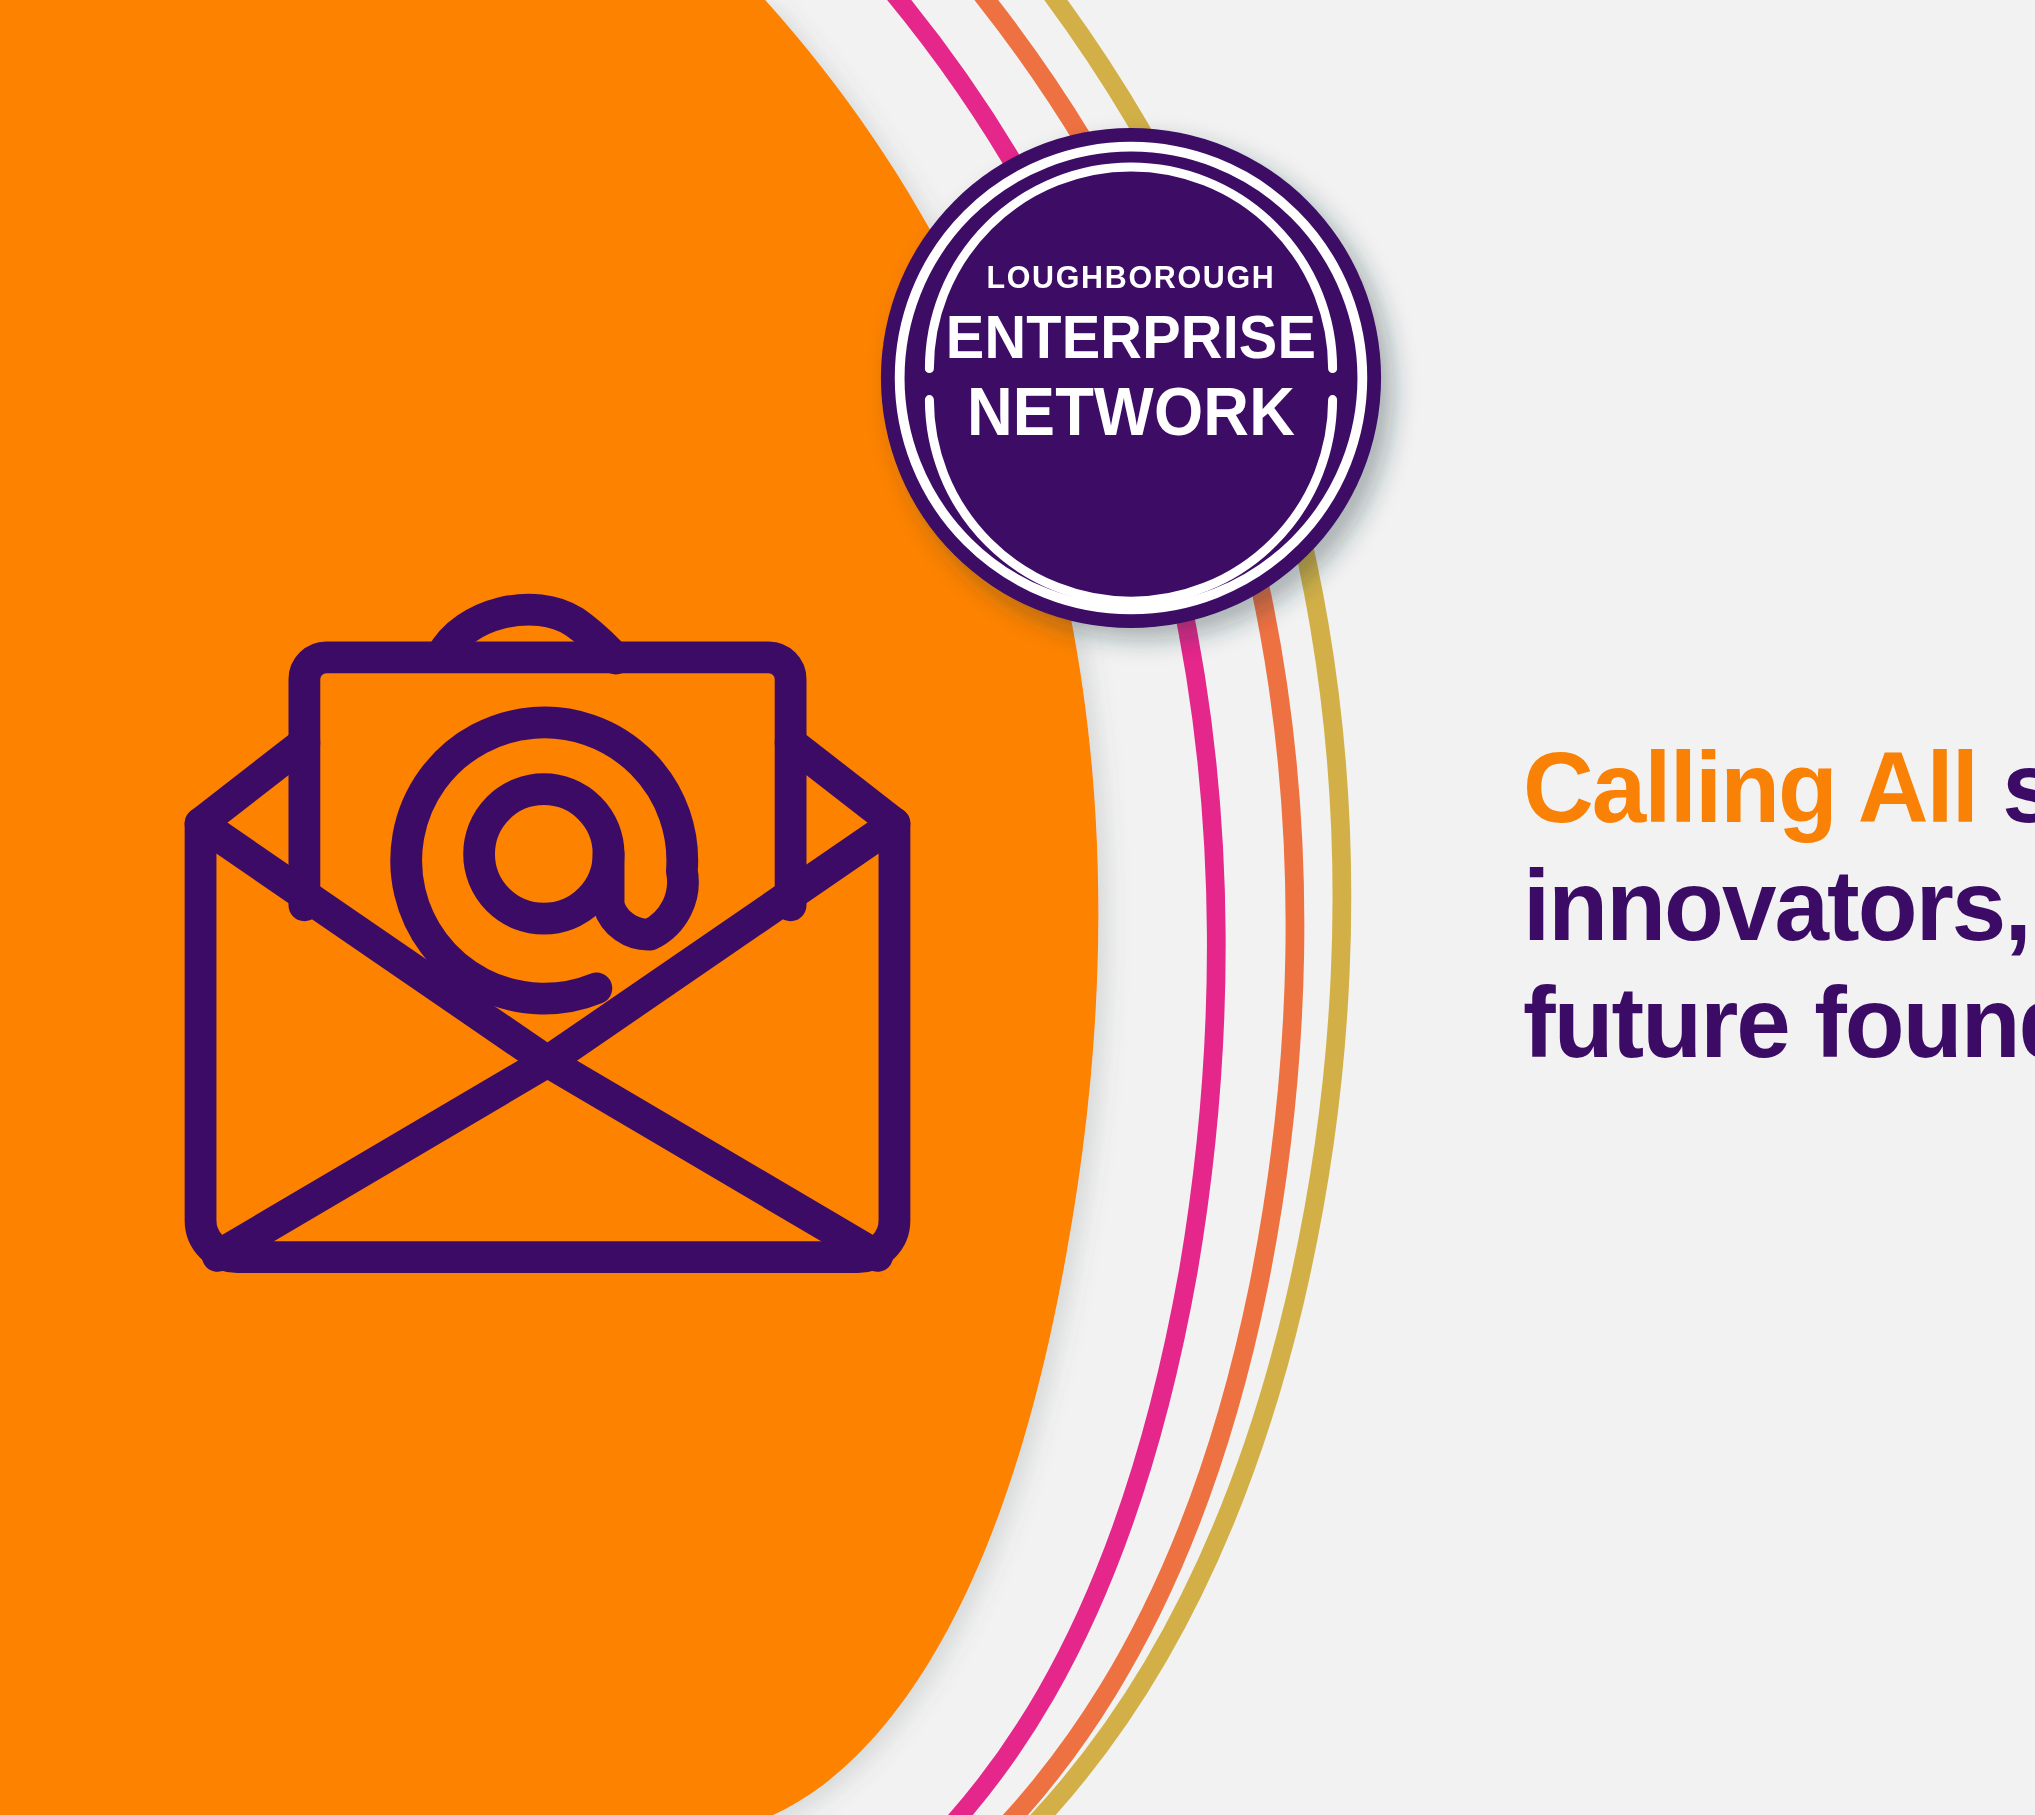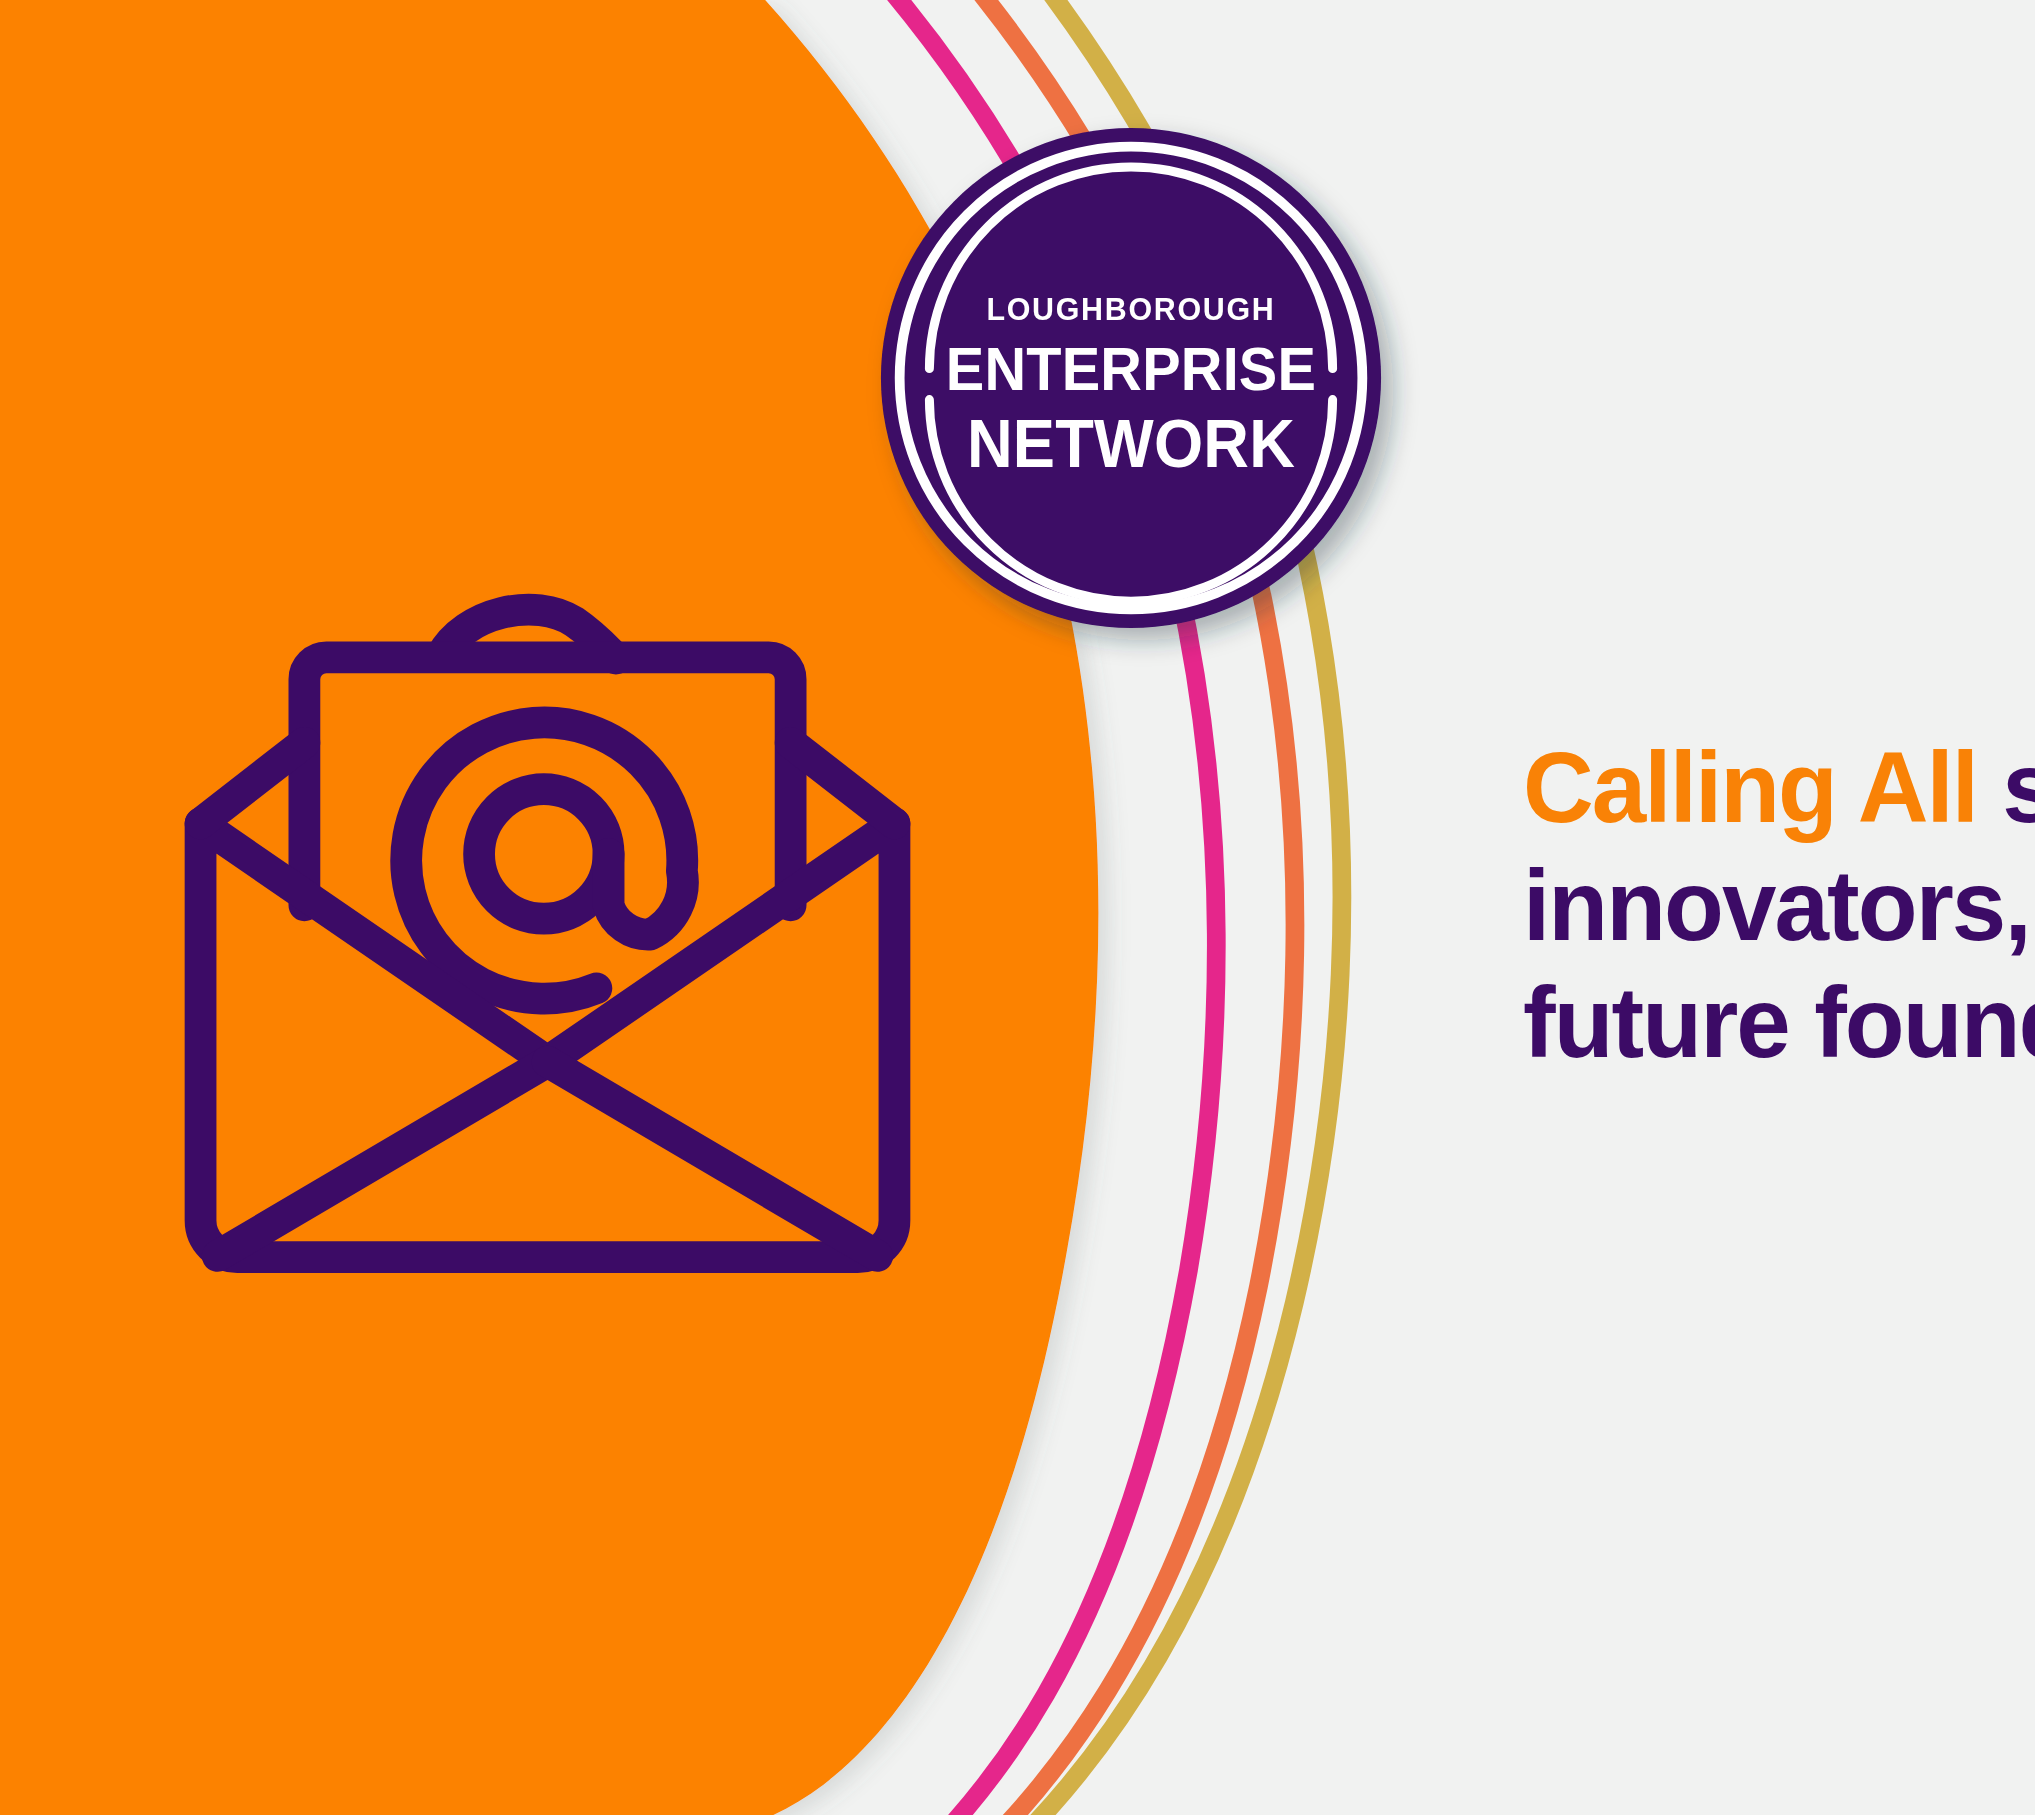--- a/index.html
+++ b/index.html
@@ -42,21 +42,20 @@
     height:514px;
   }
   .badge-svg { display:block; width:100%; height:100%; overflow:visible; }
 
   .badge-text-block {
     position:absolute;
     left:0; right:0;
     top:140px;
     text-align:center;
     pointer-events:none;
-    margin-top:32px;
   }
   .badge-line-top {
     color:#FFFFFF;
     font-family:"Liberation Sans", sans-serif;
     font-weight:700;
     font-size:32px;
     letter-spacing:1.8px;
     line-height:1;
     white-space:nowrap;
     transform:scaleX(0.95);

